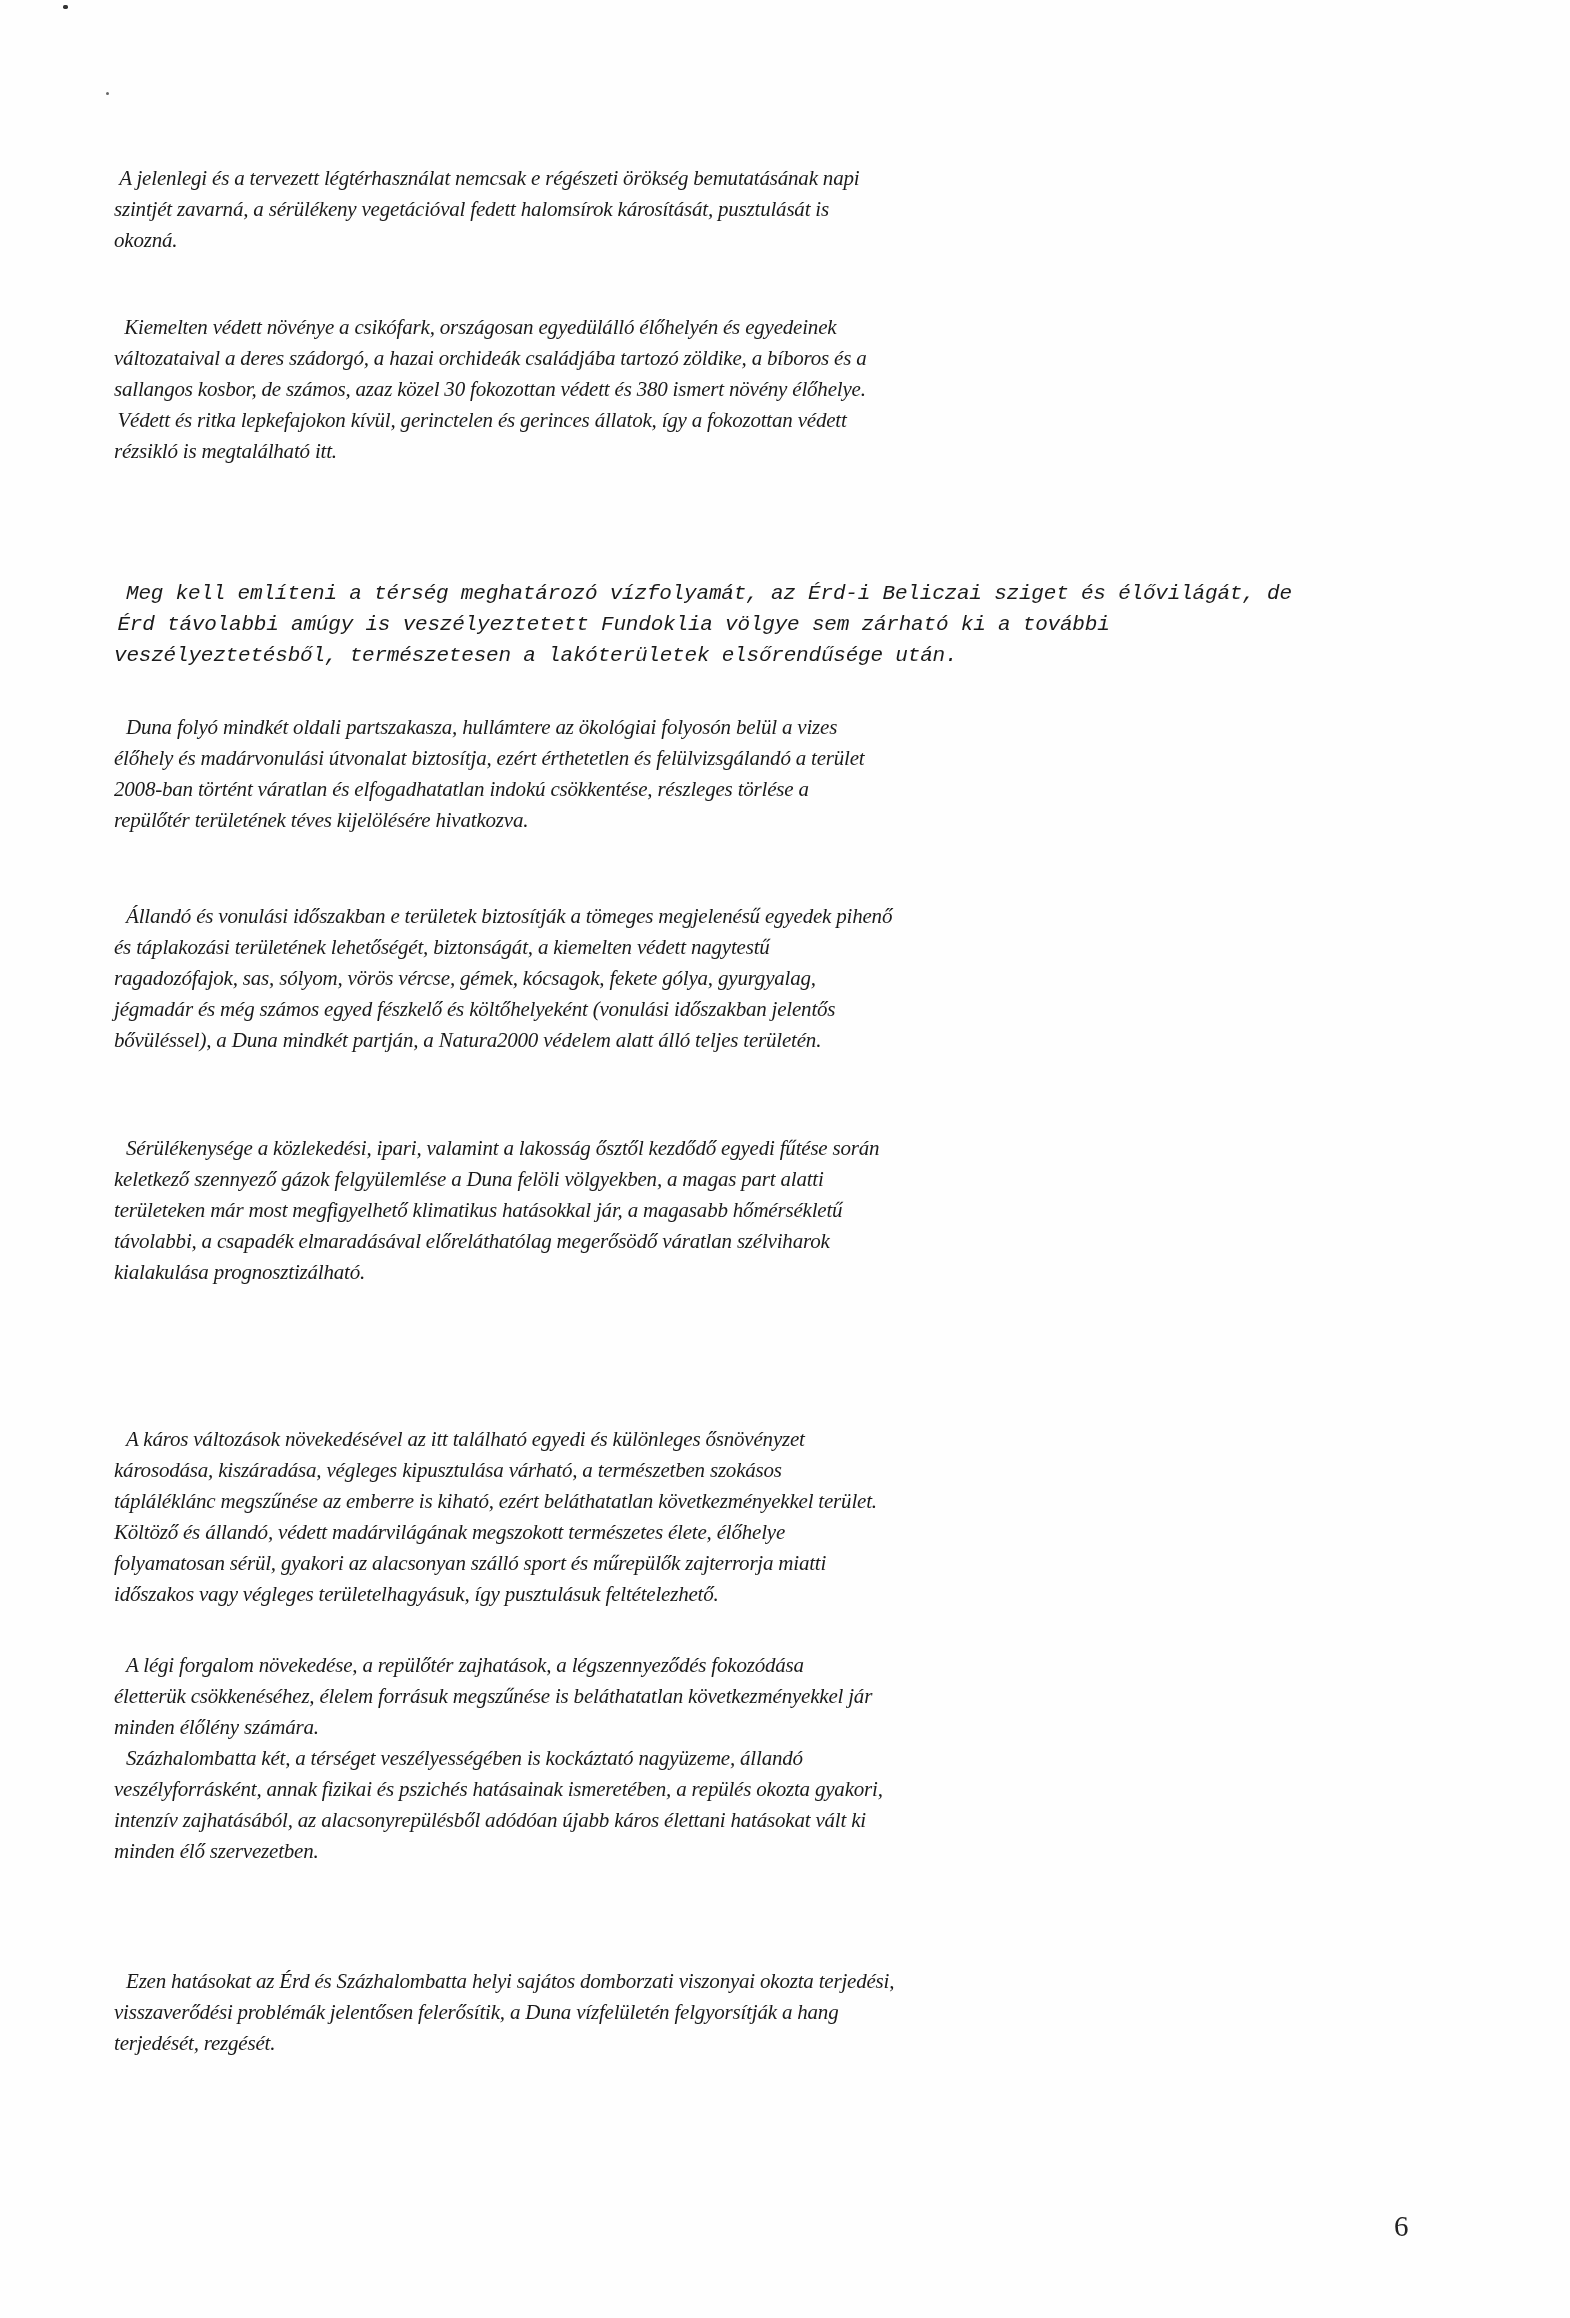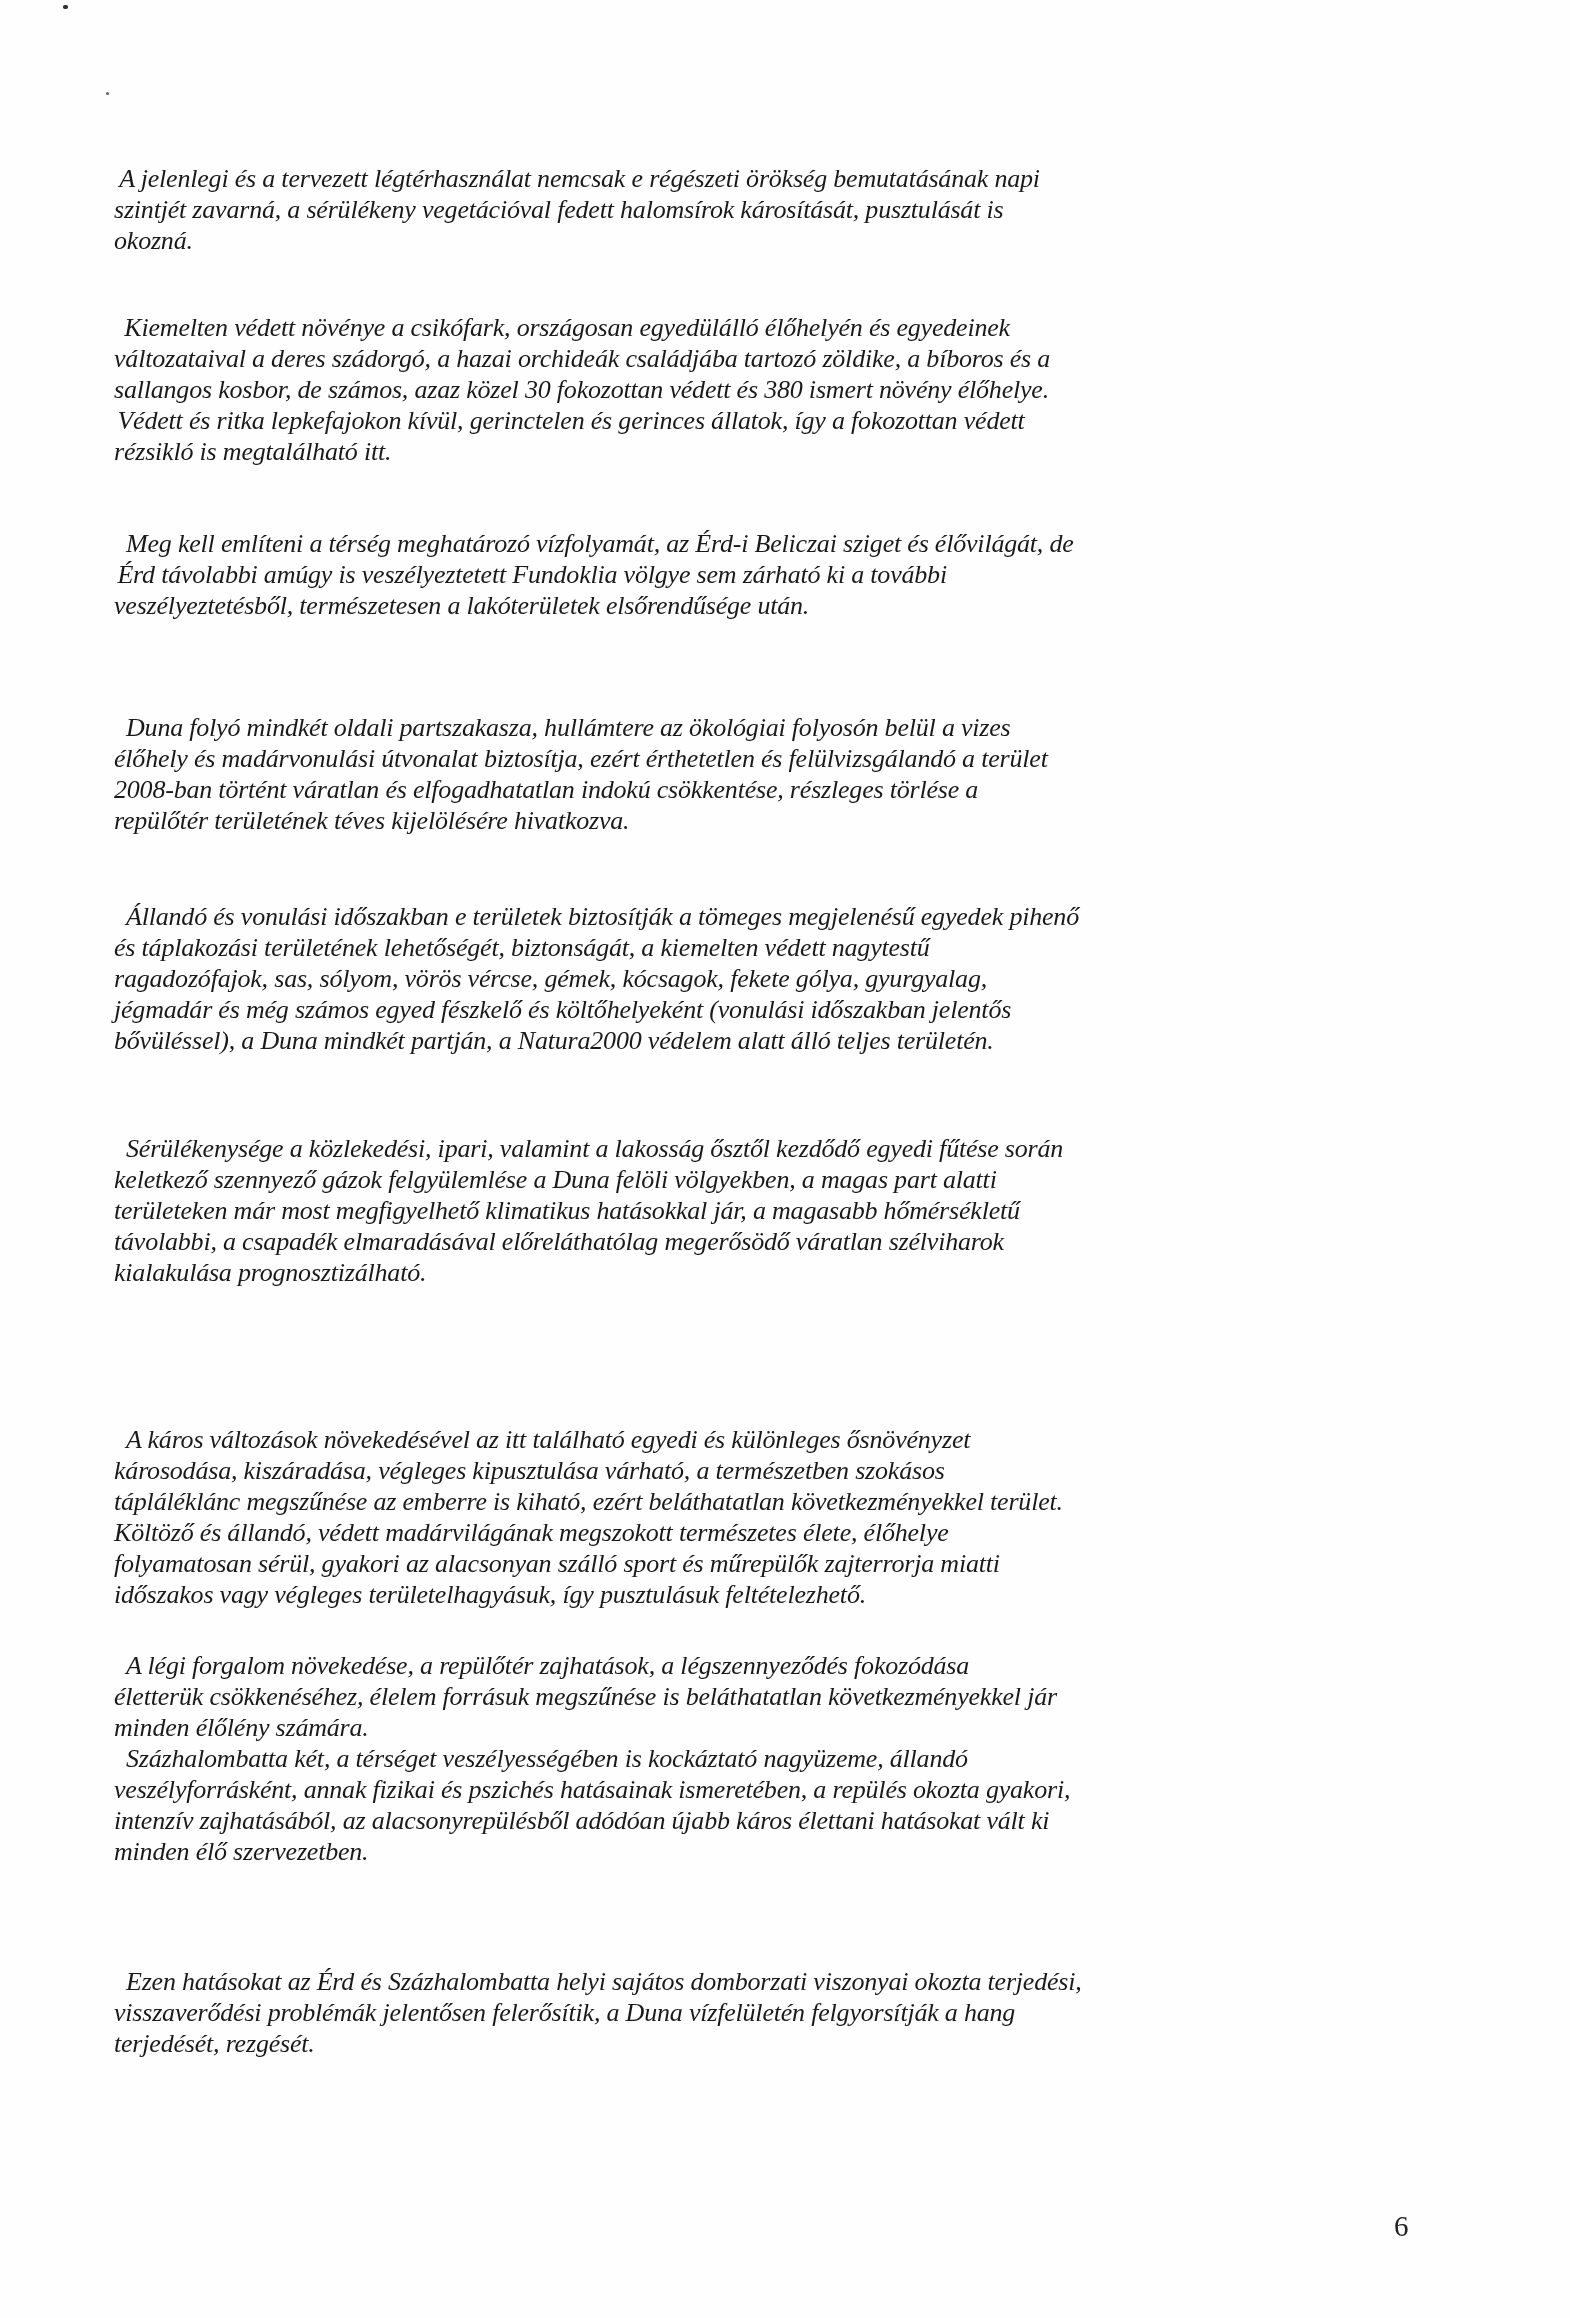--- a/index.html
+++ b/index.html
@@ -20,21 +20,21 @@
       left: 0; top: 0;
       width: 1570px;
       height: 2319px;
       background: #fefefe;
     }
     .para {
       position: absolute;
       left: 114px;
       width: 1339px;
       font-style: italic;
-      font-size: 26px;
+      font-size: 21px;
       line-height: 31px;
       letter-spacing: -0.2px;
       margin: 0;
     }
     .line {
       display: block;
       white-space: nowrap;
     }
     .page-number {
       position: absolute;
@@ -65,21 +65,21 @@
   </div>
 
   <div class="para" style="top:312px;">
     <span class="line" style="padding-left:10.3px;">Kiemelten védett növénye a csikófark, országosan egyedülálló élőhelyén és egyedeinek</span>
     <span class="line">változataival a deres szádorgó, a hazai orchideák családjába tartozó zöldike, a bíboros és a</span>
     <span class="line">sallangos kosbor, de számos, azaz közel 30 fokozottan védett és 380 ismert növény élőhelye.</span>
     <span class="line" style="padding-left:3.4px;">Védett és ritka lepkefajokon kívül, gerinctelen és gerinces állatok, így a fokozottan védett</span>
     <span class="line">rézsikló is megtalálható itt.</span>
   </div>
 
-  <div class="para" style="top:528px;">
+  <div class="para" style="top:578px;font-family:Liberation Mono, monospace;">
     <span class="line" style="padding-left:12px;">Meg kell említeni a térség meghatározó vízfolyamát, az Érd-i Beliczai sziget és élővilágát, de</span>
     <span class="line" style="padding-left:3.4px;">Érd távolabbi amúgy is veszélyeztetett Fundoklia völgye sem zárható ki a további</span>
     <span class="line">veszélyeztetésből, természetesen a lakóterületek elsőrendűsége után.</span>
   </div>
 
   <div class="para" style="top:712px;">
     <span class="line" style="padding-left:12px;">Duna folyó mindkét oldali partszakasza, hullámtere az ökológiai folyosón belül a vizes</span>
     <span class="line">élőhely és madárvonulási útvonalat biztosítja, ezért érthetetlen és felülvizsgálandó a terület</span>
     <span class="line">2008-ban történt váratlan és elfogadhatatlan indokú csökkentése, részleges törlése a</span>
     <span class="line">repülőtér területének téves kijelölésére hivatkozva.</span>

